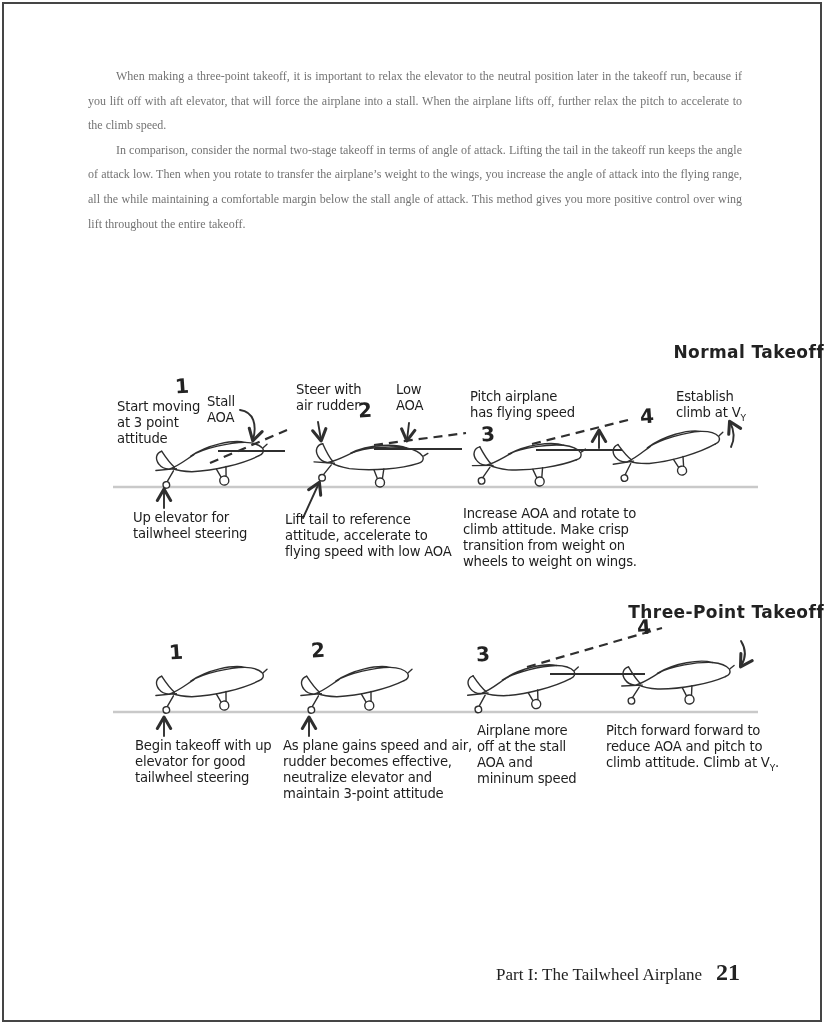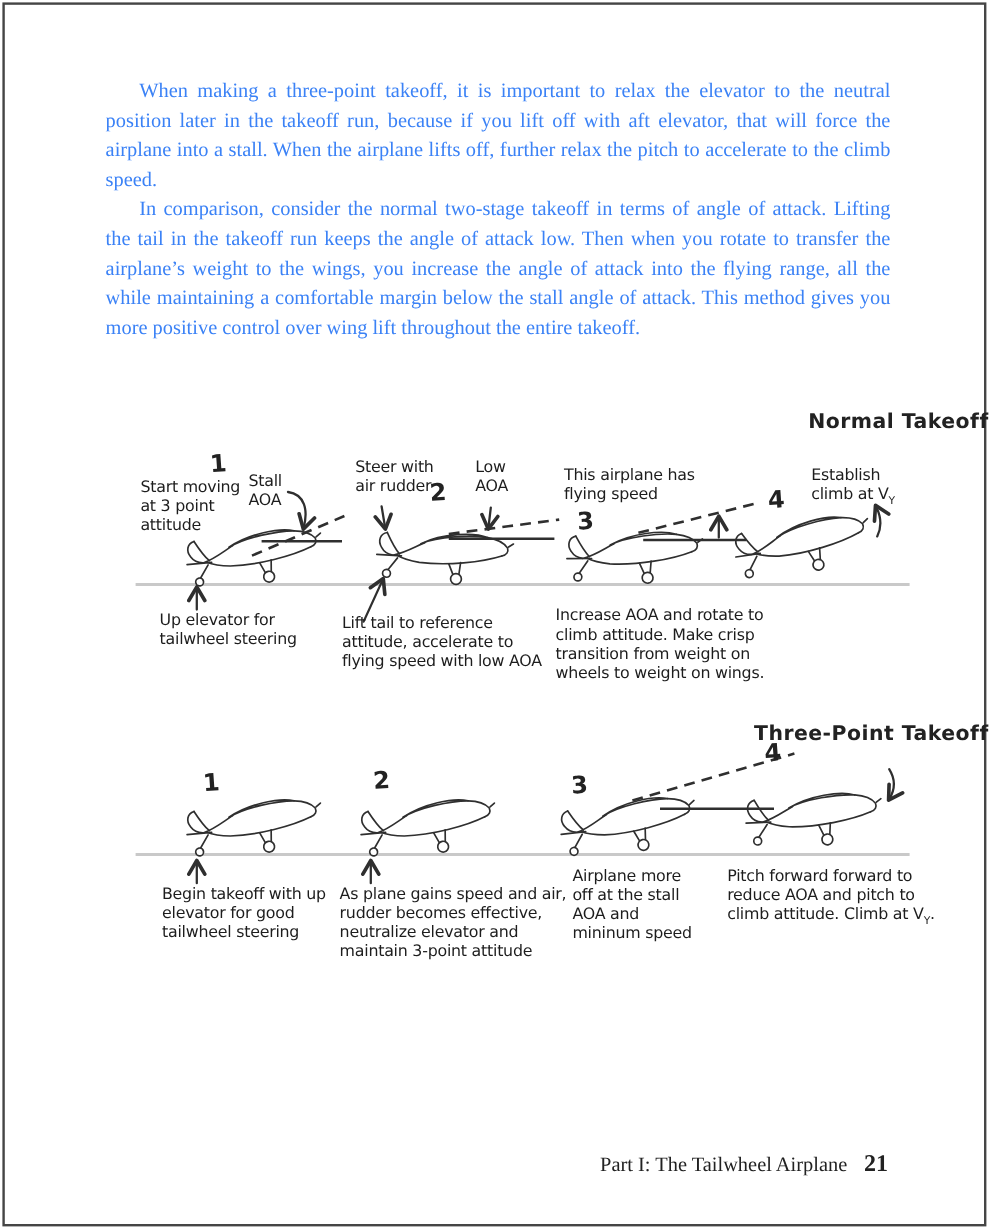--- a/index.html
+++ b/index.html
@@ -1,36 +1,36 @@
 <!DOCTYPE html>
 <html><head>
 <meta charset="utf-8">
 <style>
   html,body{margin:0;padding:0;background:#ffffff;}
   .sheet{position:relative;width:824px;height:1024px;background:#fff;overflow:hidden;
          font-family:"Liberation Serif", serif;color:#1f1f1f;}
   .frame{position:absolute;inset:2px;border:2px solid #454545;pointer-events:none;}
   
   .bodytext{position:absolute;left:88px;top:64px;width:654px;text-align:justify;
-            font-size:17px;line-height:24.6px;color:#3b82f6;}
+            font-size:12px;line-height:24.6px;color:#737373;}
   .bodytext p{margin:0;text-indent:28px;}
   
   .figure{position:absolute;left:0;top:340px;width:824px;height:510px;
           font-family:"DejaVu Sans", sans-serif;}
   .figsvg{position:absolute;left:0;top:0;}
   .ftitle{position:absolute;left:0;width:824px;text-align:right;
           font-weight:bold;font-size:17px;letter-spacing:.4px;color:#222;}
   .lbl{position:absolute;font-size:13.2px;line-height:16px;color:#1d1d1d;letter-spacing:-.2px;}
   .num{position:absolute;font-size:20px;font-weight:600;color:#222;transform:rotate(-4deg);}
   sub.vy{font-size:.68em;}
   .caption{position:absolute;left:142px;top:806px;font-family:"DejaVu Sans", sans-serif;
            font-size:15.5px;color:#1d1d1d;}
   .caption b{font-weight:bold;}
   .footer{position:absolute;top:959px;right:84px;font-size:17px;color:#222;}
-  .footer .pnum{font-weight:bold;font-size:20px;margin-left:14px;}
+  .footer .pnum{font-weight:bold;font-size:24px;margin-left:14px;}
   
   .sk path,.sk circle{stroke:#2f2f2f;stroke-width:1.7;fill:none;stroke-linecap:round;stroke-linejoin:round;}
   .sk .fw{fill:#fff;}
   .ann{stroke:#2f2f2f;stroke-width:1.9;fill:none;stroke-linecap:round;}
   .ref{stroke:#2f2f2f;stroke-width:2.2;fill:none;}
   .dash{stroke:#2f2f2f;stroke-width:2.2;fill:none;stroke-dasharray:9 6;}
   .ground{stroke:#c9c9c9;stroke-width:2.5;fill:none;}
 </style>
 </head>
 <body>
@@ -114,21 +114,21 @@
 
     <div class="num" style="left:169px;top:300px">1</div>
     <div class="num" style="left:311px;top:298px">2</div>
     <div class="num" style="left:476px;top:302px">3</div>
     <div class="num" style="left:637px;top:275px">4</div>
 
     <div class="lbl" style="left:117px;top:59px;width:88px">Start moving at 3 point attitude</div>
     <div class="lbl" style="left:207px;top:54px;width:46px">Stall AOA</div>
     <div class="lbl" style="left:296px;top:42px;width:76px">Steer with air rudder</div>
     <div class="lbl" style="left:396px;top:42px;width:44px">Low AOA</div>
-    <div class="lbl" style="left:470px;top:49px;width:110px">This airplane has flying speed</div>
+    <div class="lbl" style="left:470px;top:49px;width:110px">Pitch airplane has flying speed</div>
     <div class="lbl" style="left:676px;top:49px;width:72px"><span>Establish climb at V</span><sub class="vy">Y</sub></div>
     <div class="lbl" style="left:285px;top:172px;width:178px">Lift tail to reference attitude, accelerate to flying speed with low AOA</div>
     <div class="lbl" style="left:133px;top:170px;width:124px">Up elevator for tailwheel steering</div>
     <div class="lbl" style="left:463px;top:166px;width:184px">Increase AOA and rotate to climb attitude. Make crisp transition from weight on wheels to weight on wings.</div>
 
     <div class="lbl" style="left:135px;top:398px;width:142px">Begin takeoff with up elevator for good tailwheel steering</div>
     <div class="lbl" style="left:283px;top:398px;width:200px">As plane gains speed and air, rudder becomes effective, neutralize elevator and maintain 3-point attitude</div>
     <div class="lbl" style="left:477px;top:383px;width:110px">Airplane more off at the stall AOA and mininum speed</div>
     <div class="lbl" style="left:606px;top:383px;width:178px"><span>Pitch forward forward to reduce AOA and pitch to climb attitude. Climb at V</span><sub class="vy">Y</sub><span>.</span></div>
   </div>

